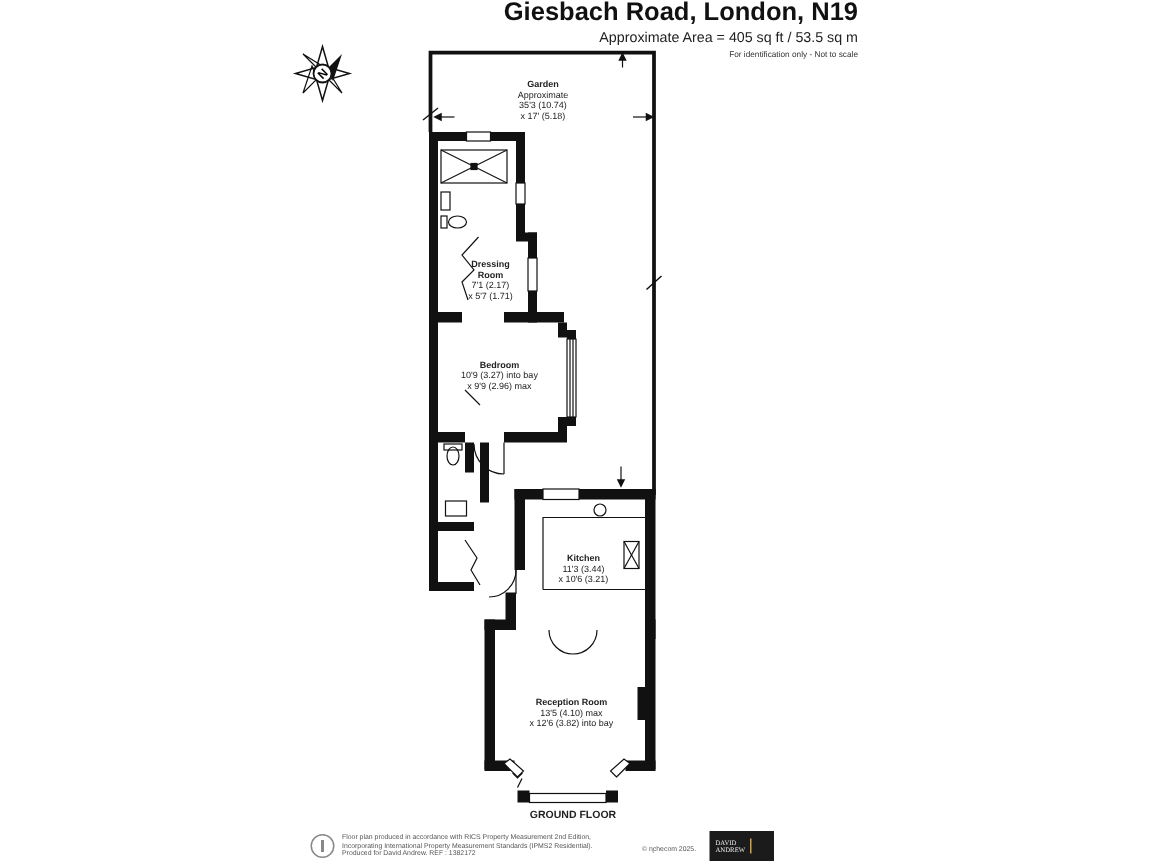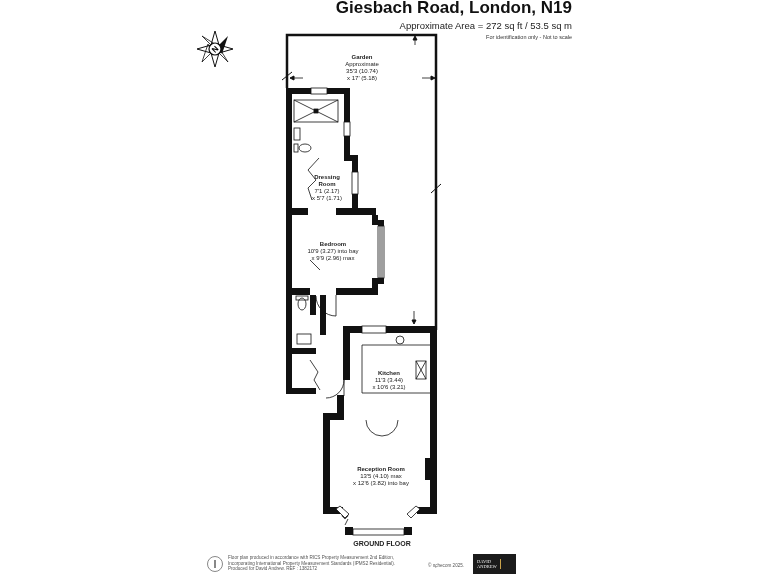--- a/index.html
+++ b/index.html
@@ -17,21 +17,21 @@
   .footer .ftext { position:absolute; left:28px; top:2px; font-size:4.6px; line-height:5.6px; color:#555; }
   .footer .copy { position:absolute; left:228px; top:10px; font-size:4.6px; color:#555; white-space:nowrap; }
   .footer .logo { position:absolute; left:273px; top:1px; width:43px; height:20px; background:#1b1b1b; color:#fff; }
   .footer .logo .lt { position:absolute; left:4px; top:5px; font-family:"Liberation Serif", serif; font-size:4.5px; line-height:5px; color:#eee; }
   .footer .logo .bar { position:absolute; left:27px; top:5px; width:1px; height:10px; background:#c9a24a; }
 </style>
 </head>
 <body>
 
 <div class="title">Giesbach Road, London, N19</div>
-<div class="subtitle">Approximate Area = 272 sq ft / 53.5 sq m</div>
+<div class="subtitle">Approximate Area = 405 sq ft / 53.5 sq m</div>
 <div class="note">For identification only - Not to scale</div>
 
 <svg class="plan" width="768" height="576" viewBox="0 0 768 576">
 
   <g transform="translate(215,49)">
     <polygon points="0,-18 4,-4 18,0 4,4 0,18 -4,4 -18,0 -4,-4" fill="none" stroke="#111" stroke-width="1"></polygon>
     <polygon points="-13,-13 -3,-3 3,3 13,13 3,-3" fill="none" stroke="#111" stroke-width="0.8"></polygon>
     <polygon points="13,-13 3,-3 7,5" fill="#111"></polygon>
     <polygon points="-13,13 -3,3 -7,-5" fill="none" stroke="#111" stroke-width="0.8"></polygon>
     <circle cx="0" cy="0" r="6" fill="#fff" stroke="#111" stroke-width="1.2"></circle>

